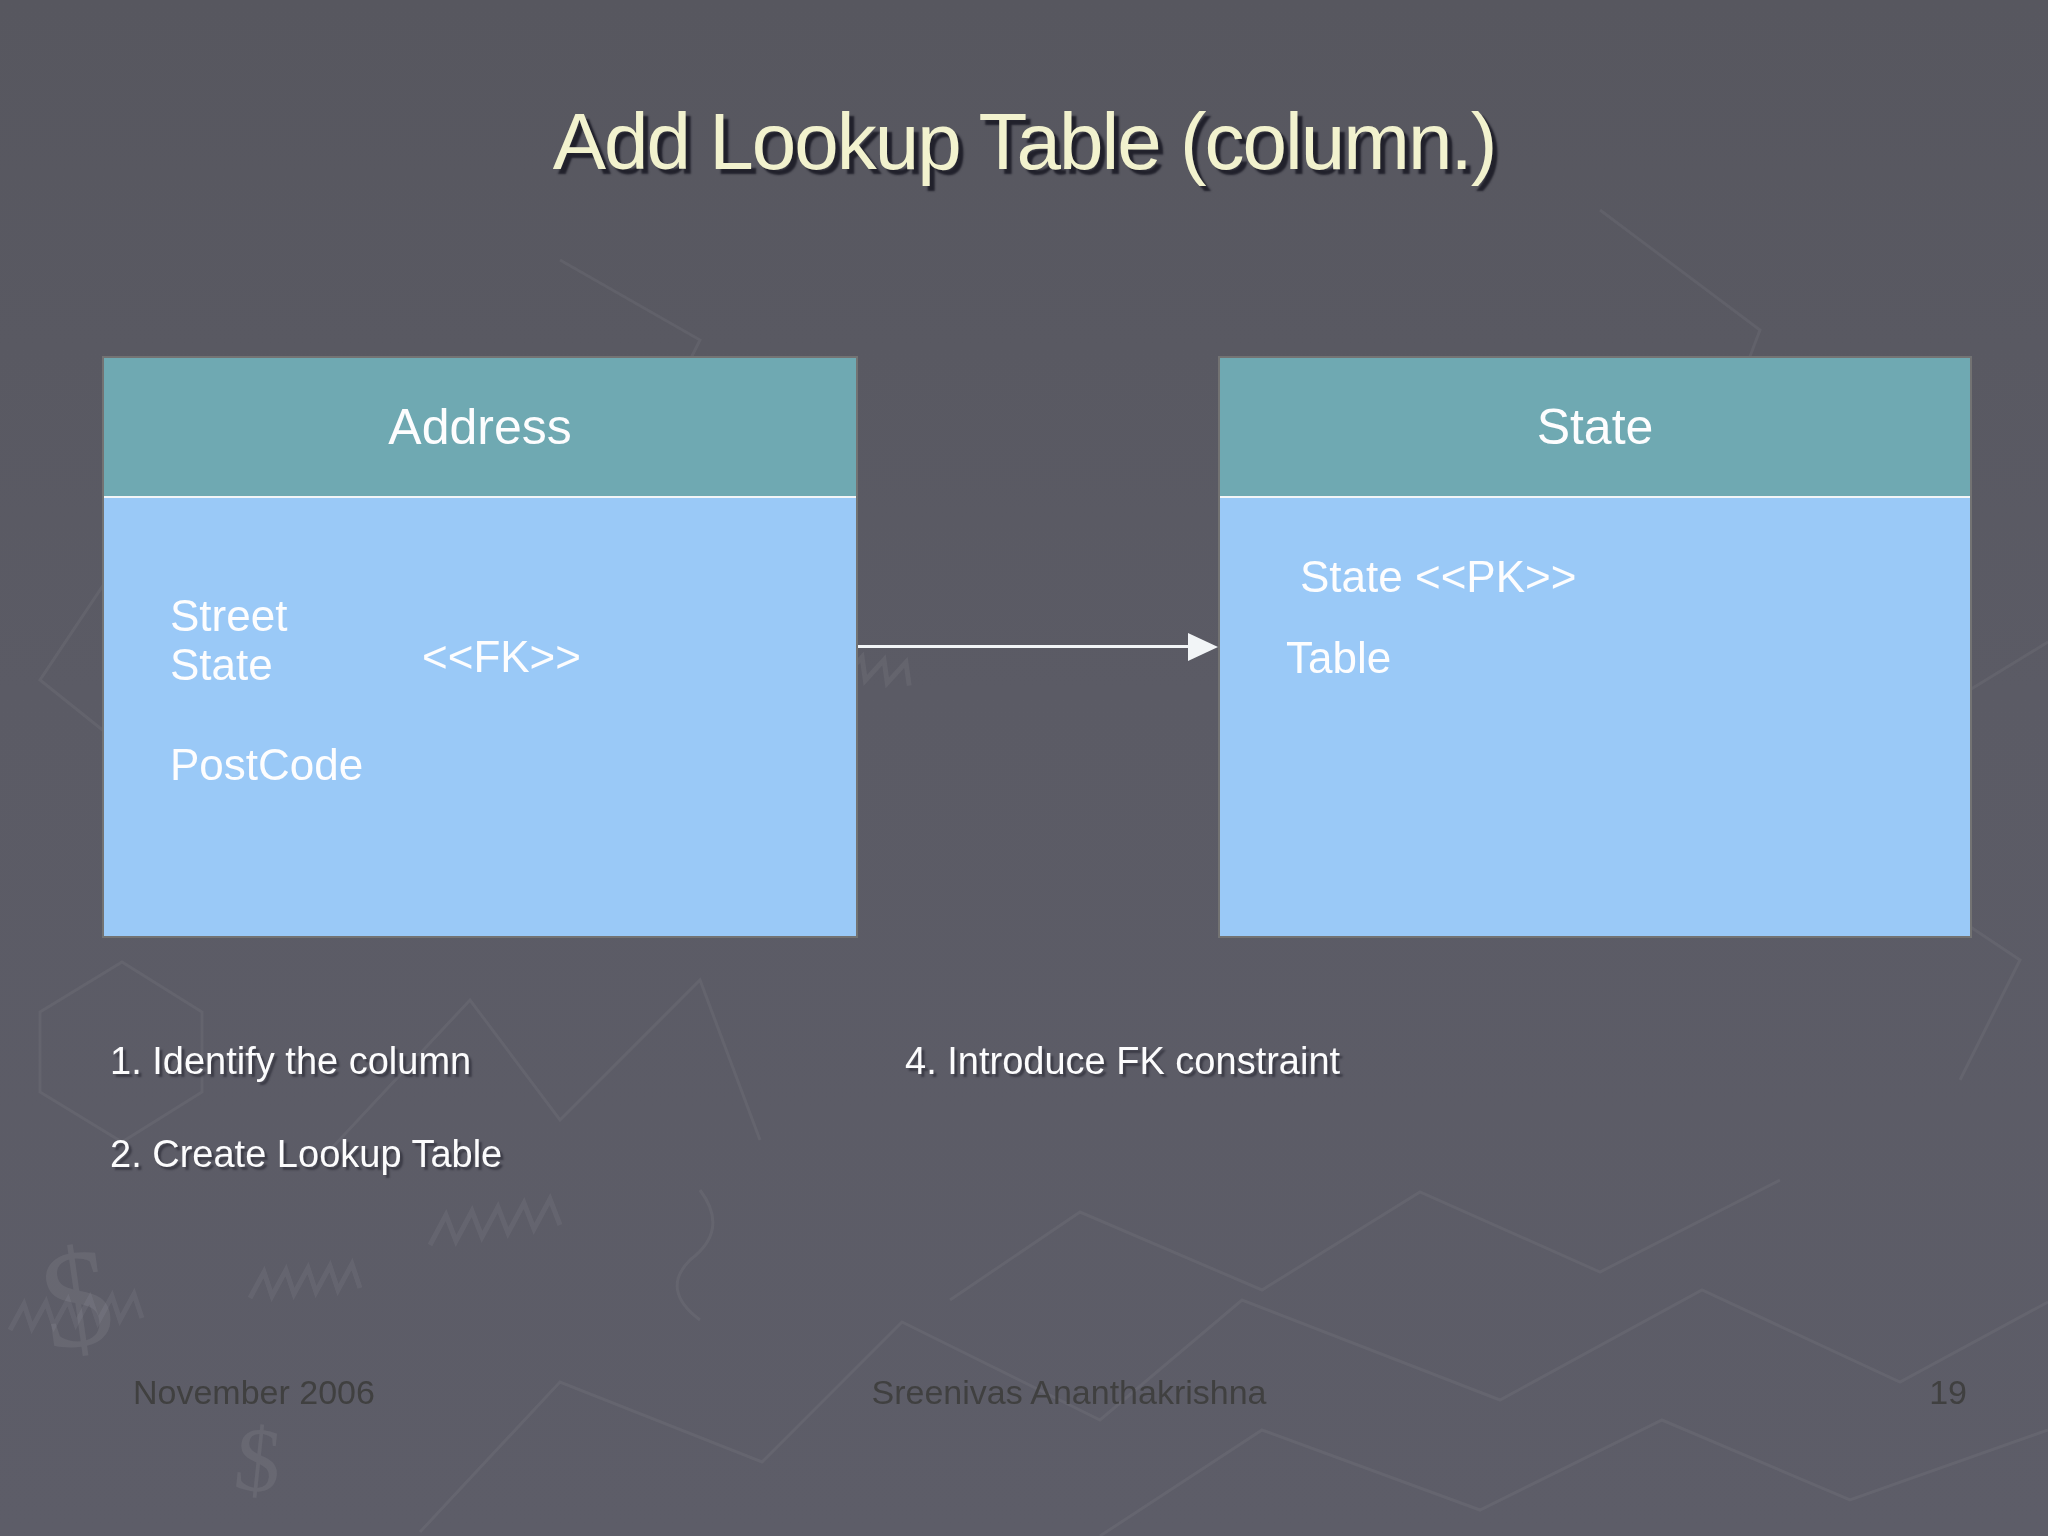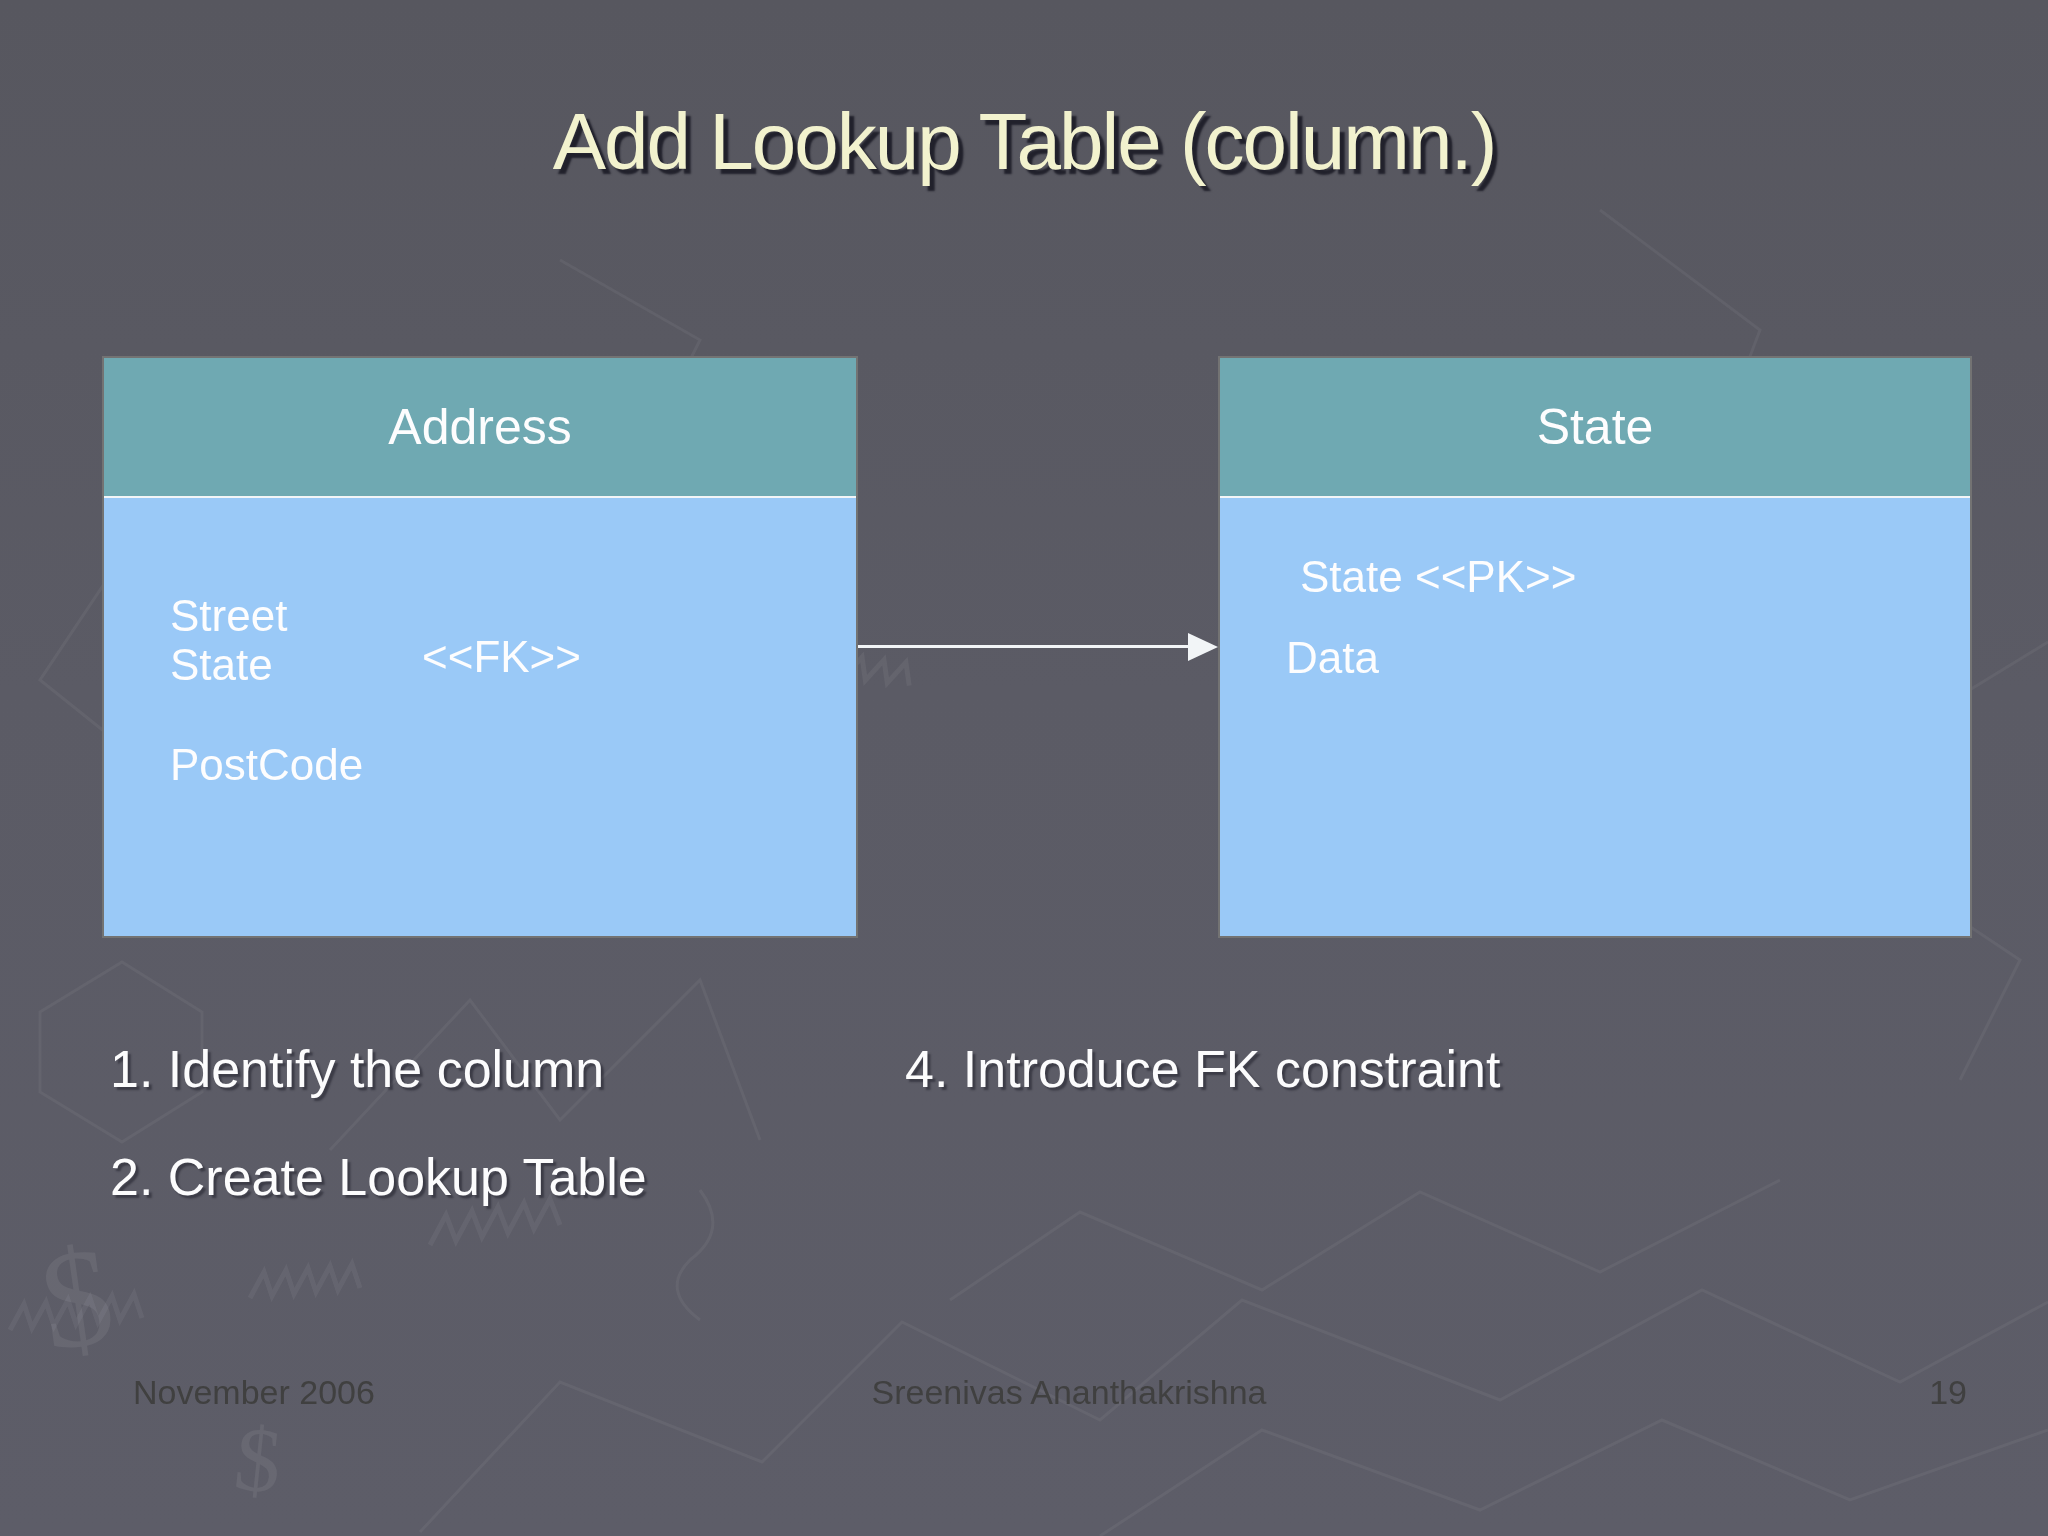--- a/index.html
+++ b/index.html
@@ -100,21 +100,21 @@
     position: absolute;
     left: 110px;
     top: 1042px;
   }
   .steps-right {
     position: absolute;
     left: 905px;
     top: 1042px;
   }
   .step {
-    font-size: 52px;
+    font-size: 38px;
     color: #FCFCFD;
     text-shadow: 3px 3px 2px rgba(20, 20, 30, 0.45);
     white-space: nowrap;
     margin-bottom: 53px;
     line-height: 1.05;
   }
 
   
   .footer-date, .footer-author, .footer-page {
     position: absolute;
@@ -167,21 +167,21 @@
       <span class="field-tag">&lt;&lt;FK&gt;&gt;</span>
     </div>
     <div class="field addr-row-2">PostCode</div>
   </div>
 </div>
 
 <div class="entity state">
   <div class="entity-header">State</div>
   <div class="entity-body">
     <div class="field state-row-0">State &lt;&lt;PK&gt;&gt;</div>
-    <div class="field state-row-1">Data</div>
+    <div class="field state-row-1">Table</div>
   </div>
 </div>
 
 <div class="fk-arrow-line"></div>
 <div class="fk-arrow-head"></div>
 
 <div class="steps-left">
   <div class="step">1. Identify the column</div>
   <div class="step">2. Create Lookup Table</div>
 </div>

